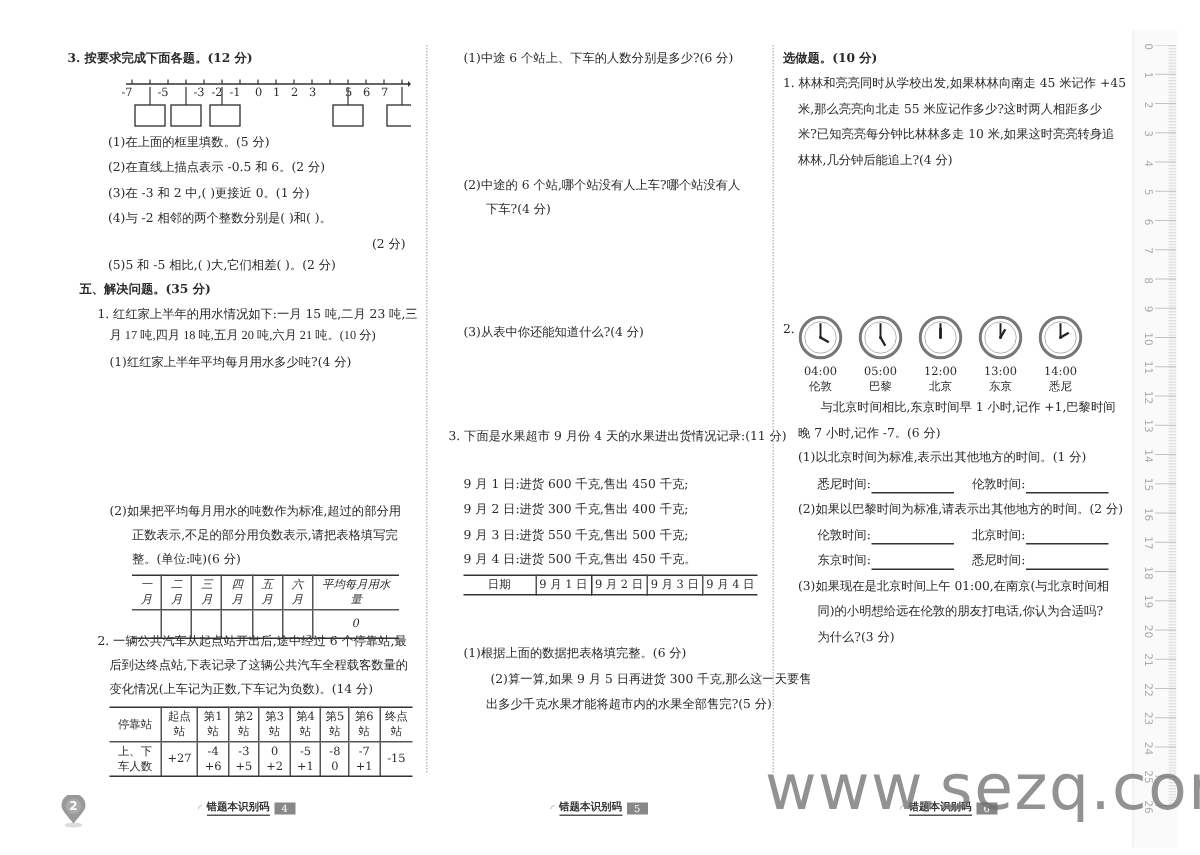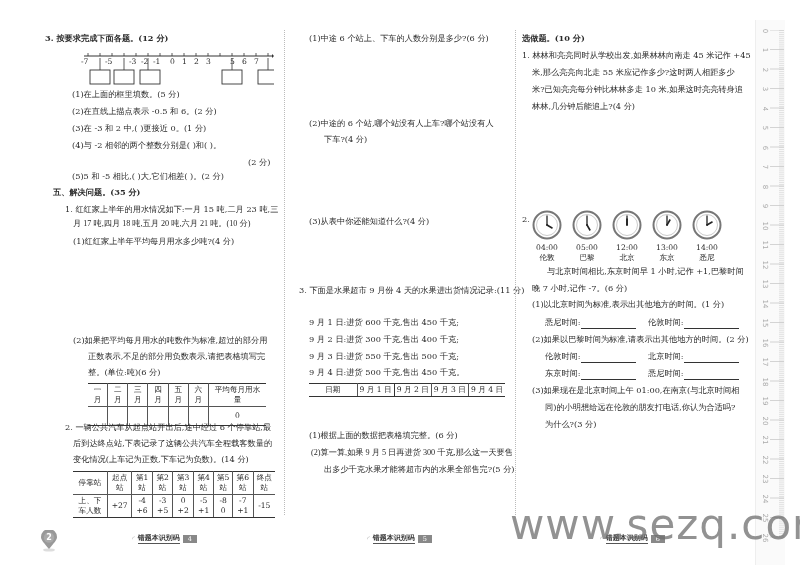--- a/index.html
+++ b/index.html
@@ -92,21 +92,21 @@
 
   <div class="abs line bold" style="left:53px;top:186px;">五、解决问题。(35 分)</div>
   <div class="abs line" style="left:65px;top:203px;">1. 红红家上半年的用水情况如下:一月 15 吨,二月 23 吨,三</div>
   <div class="abs line" style="left:73px;top:217px;font-family:Liberation Serif, serif;">月 17 吨,四月 18 吨,五月 20 吨,六月 21 吨。(10 分)</div>
   <div class="abs line" style="left:73px;top:235px;">(1)红红家上半年平均每月用水多少吨?(4 分)</div>
 
   <div class="abs line" style="left:73px;top:334px;">(2)如果把平均每月用水的吨数作为标准,超过的部分用</div>
   <div class="abs line" style="left:88px;top:350px;">正数表示,不足的部分用负数表示,请把表格填写完</div>
   <div class="abs line" style="left:88px;top:366px;">整。(单位:吨)(6 分)</div>
 
-  <table class="t" style="left:88px;top:383px;width:178px;">
+  <table class="t" style="left:88px;top:383px;width:178px;font-style:italic;">
     <tbody>
         <tr>
       <td>一月</td>
       <td>二月</td>
       <td>三月</td>
       <td>四月</td>
       <td>五月</td>
       <td>六月</td>
       <td>平均每月用水量</td>
     </tr>
@@ -205,21 +205,21 @@
       <td style="width:48px;margin-top:44px;">日期</td>
       <td style="border-right:1.5px solid #333;margin-left:36px;">9 月 1 日</td>
       <td>9 月 2 日</td>
       <td>9 月 3 日</td>
       <td>9 月 4 日</td>
     </tr>
   </tbody>
     </table>
 
   <div class="abs line" style="left:309px;top:429px;">(1)根据上面的数据把表格填完整。(6 分)</div>
-  <div class="abs line" style="left:311px;top:446px;font-family:Liberation Serif, serif;">(2)算一算,如果 9 月 5 日再进货 300 千克,那么这一天要售</div>
+  <div class="abs line" style="left:327px;top:446px;">(2)算一算,如果 9 月 5 日再进货 300 千克,那么这一天要售</div>
   <div class="abs line" style="left:324px;top:463px;text-align:right;">出多少千克水果才能将超市内的水果全部售完?(5 分)</div>
 
   <div class="footer-badge" style="left:367px;top:533px;">
     <span style="color:#999;">◜</span>
     <span class="txt">错题本识别码</span>
     <span class="pg">5</span>
   </div>
 </div>
 
 <div class="vdiv" style="left:515px;top:30px;height:485px;"></div>

